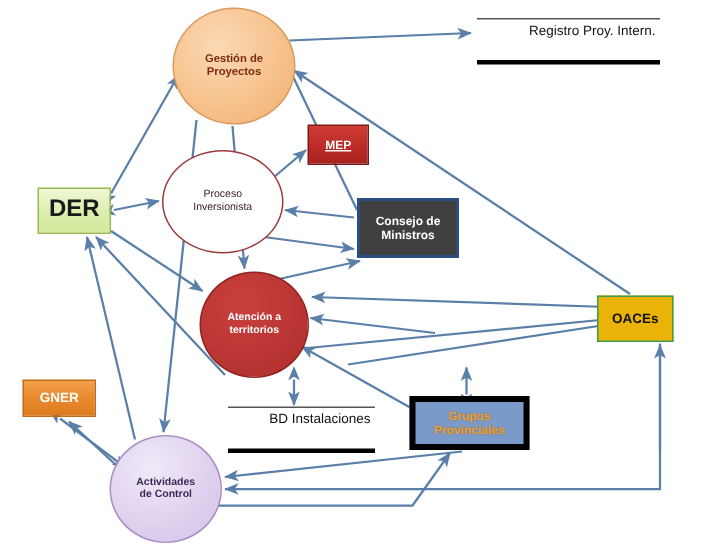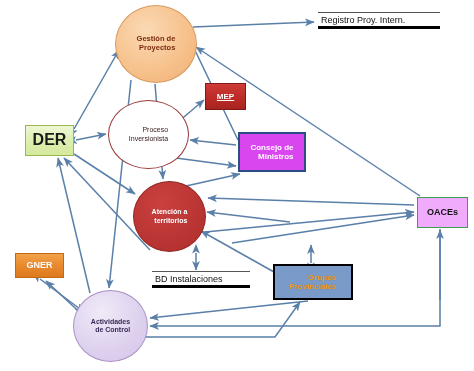--- a/index.html
+++ b/index.html
@@ -23,21 +23,21 @@
     top: 0;
     width: 474px;
     height: 371px;
   }
   .node {
     position: absolute;
     box-sizing: border-box;
     display: flex;
     align-items: center;
     justify-content: center;
-    text-align: right;
+    text-align: center;
     line-height: 1.15;
     z-index: 5;
   }
   .node-label {
     display: block;
     white-space: pre-line;
   }
 
   
   .circle { border-radius: 50%; }
@@ -87,60 +87,60 @@
     left: 205px; top: 83px; width: 41px; height: 27px;
     background: linear-gradient(180deg, #cf3b36 0%, #bb2b27 55%, #a82320 100%);
     border: 1px solid #7d1a18;
     color: #ffffff;
     font-size: 8px;
     font-weight: bold;
     text-decoration: underline;
   }
   .n-consejo {
     left: 238px; top: 132px; width: 68px; height: 40px;
-    background: #d946ef;
+    background: #404040;
     border: 2px solid #2a4e80;
     color: #ffffff;
     font-size: 8px;
     font-weight: bold;
   }
   .n-oaces {
-    left: 417px; top: 197px; width: 51px; height: 31px;
-    background: #f0abfc;
+    left: 398px; top: 197px; width: 51px; height: 31px;
+    background: #eab308;
     border: 1px solid #3aa04e;
     color: #111111;
     font-size: 9px;
     font-weight: bold;
   }
   .n-gner {
     left: 15px; top: 253px; width: 49px; height: 25px;
     background: linear-gradient(180deg, #f2a24a 0%, #e8872c 55%, #dd7a1d 100%);
     border: 1px solid #c06a14;
     color: #ffffff;
     font-size: 9px;
     font-weight: bold;
   }
   .n-grupos {
     left: 273px; top: 264px; width: 80px; height: 36px;
     background: #7a9bc9;
-    border: 2px solid #000000;
+    border: 4px solid #000000;
     color: #f0a33c;
     font-size: 8px;
     font-weight: bold;
     text-shadow: 0 0 1px #8c5a18;
   }
 
   
   .db-label {
     position: absolute;
     box-sizing: border-box;
-    text-align: left;
+    text-align: right;
     color: #111111;
     font-size: 9px;
-    padding: 2px 3px 1px 3px;
+    padding: 2px 3px 15px 3px;
     border-top: 1px solid #555555;
     border-bottom: 3px solid #000000;
     background: transparent;
     z-index: 5;
     white-space: nowrap;
   }
   .db-registro { left: 318px; top: 12px; width: 122px; }
   .db-informes { left: 268px; top: 221px; width: 110px; }
   .db-bd       { left: 152px; top: 271px; width: 98px; }
 </style>

